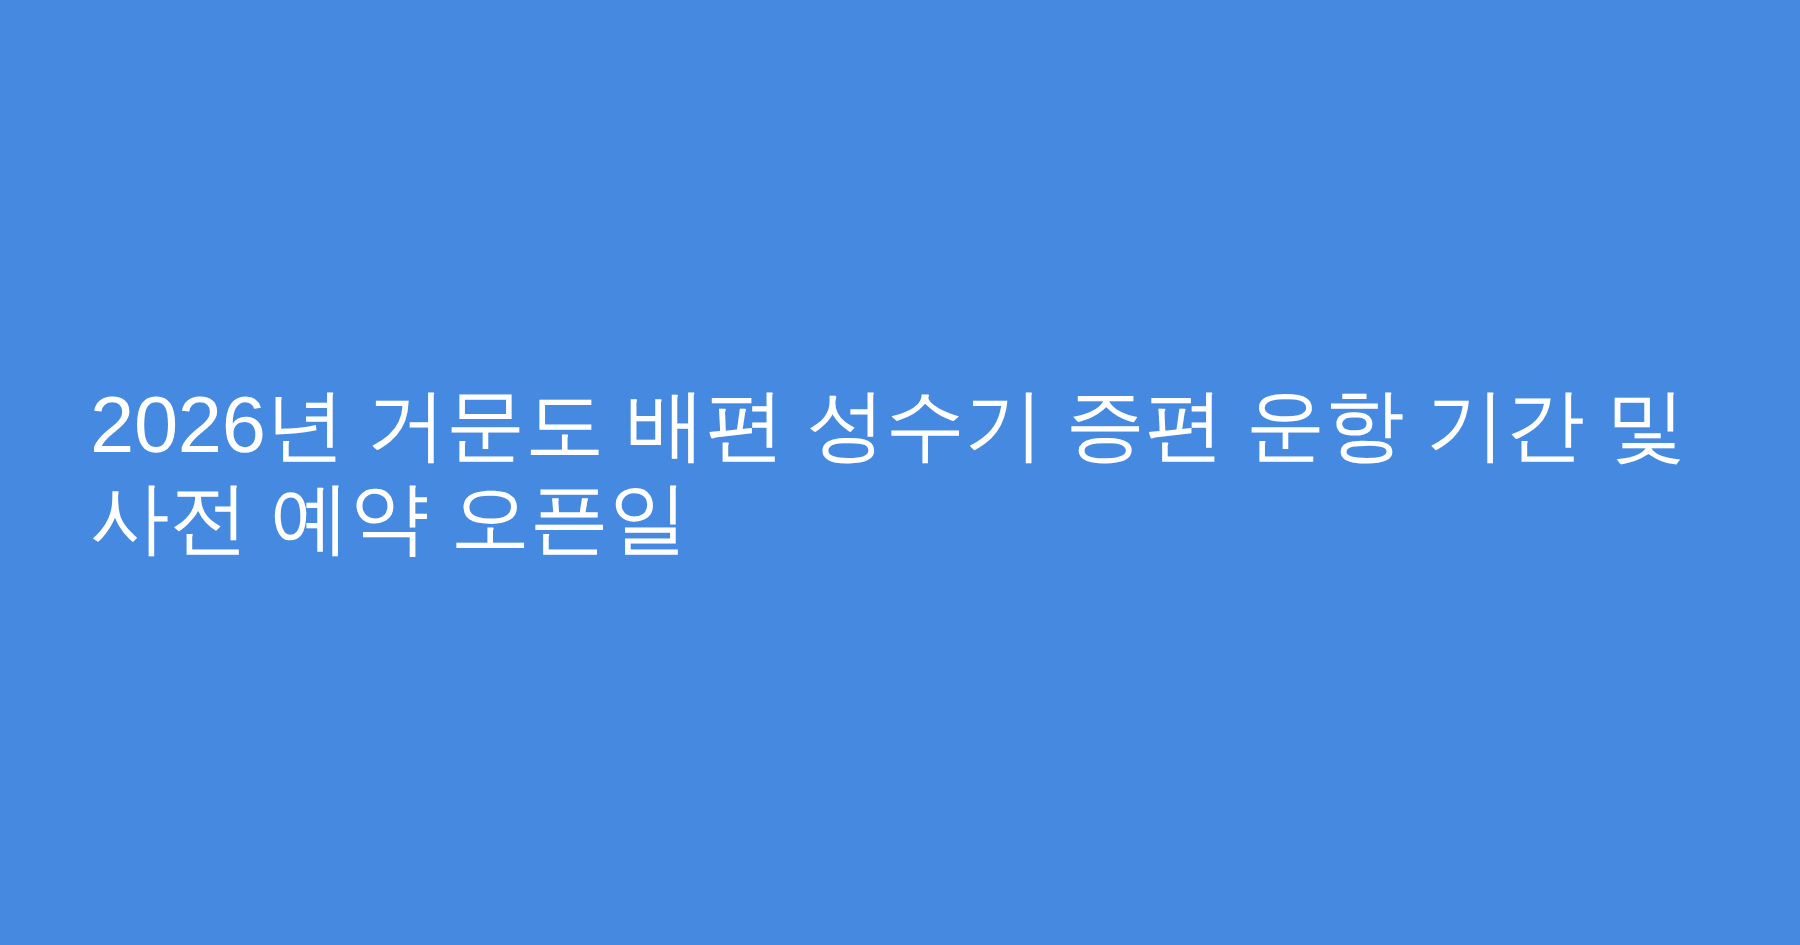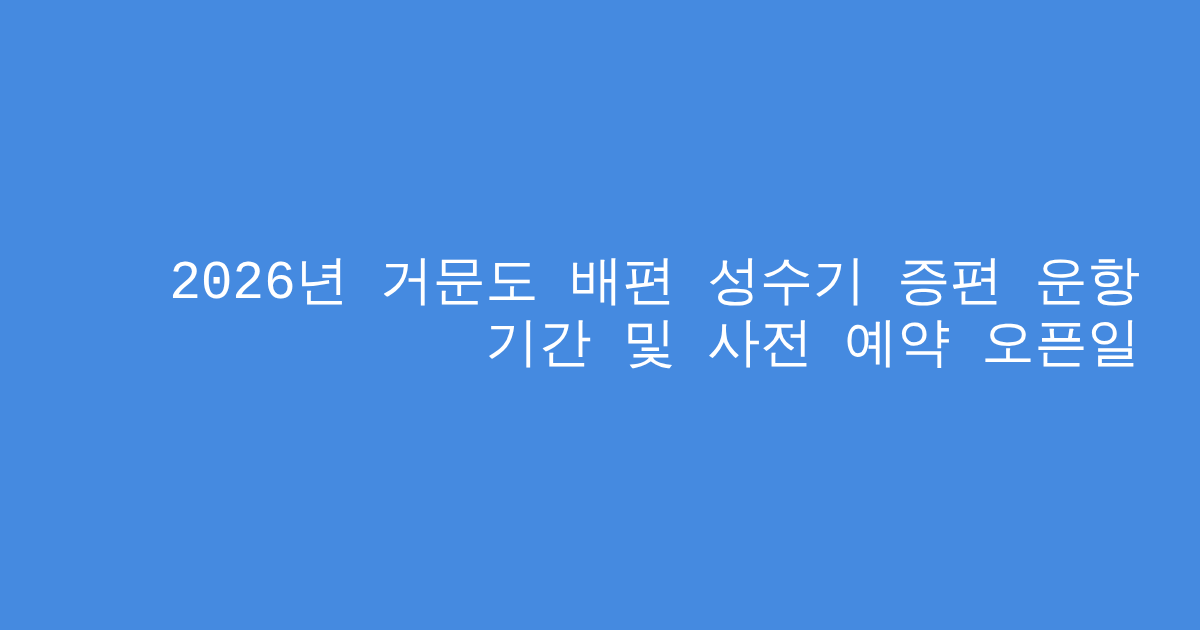--- a/index.html
+++ b/index.html
@@ -26,28 +26,28 @@
   .title-block {
     width: 1080px;
     margin: 0 auto;
     text-align: center;
     padding: 0;
   }
   .banner-title {
     margin: 0;
     padding: 0;
     color: #FFFFFF;
-    font-family: Liberation Mono, monospace;
+    font-family: Liberation Sans, sans-serif;
     font-size: 53px;
     font-weight: 400;
     line-height: 1.17;
     letter-spacing: -0.2px;
     word-break: keep-all;
     white-space: normal;
-    text-align: right;
+    text-align: left;
   }
 </style>
 </head>
 <body>
 
 <div class="banner" style="background-color: rgb(69, 138, 224);">
   <div class="title-block">
     <h1 class="banner-title" style="color: rgb(255, 255, 255);">2026년 거문도 배편 성수기 증편 운항 기간 및 사전 예약 오픈일</h1>
   </div>
 </div>

